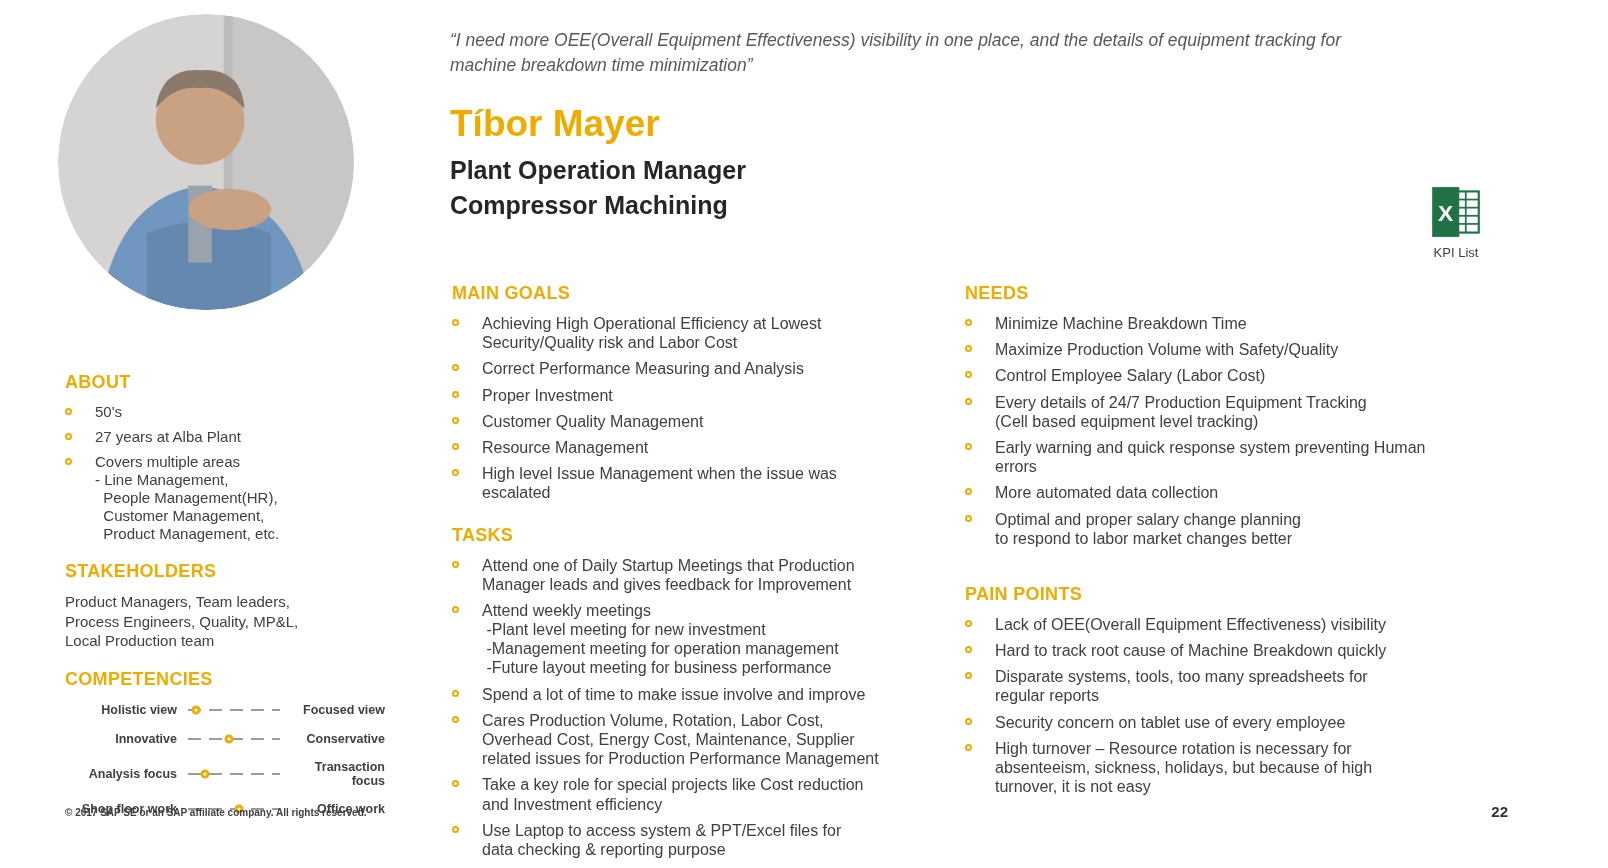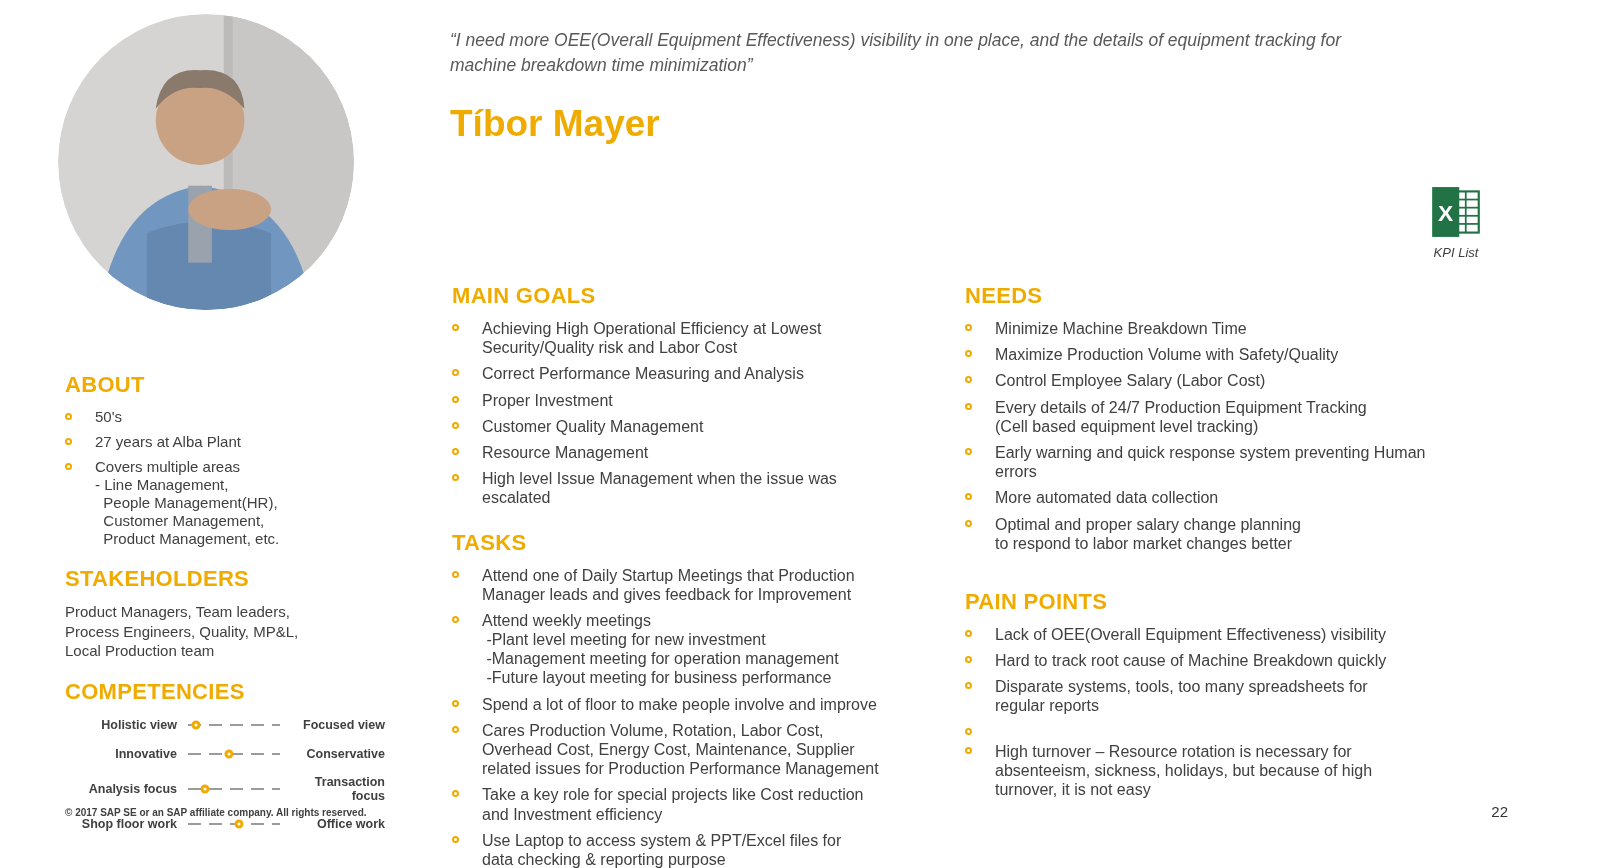--- a/index.html
+++ b/index.html
@@ -54,25 +54,25 @@
 
   
   .kpi {
     position: absolute;
     left: 1420px; top: 186px;
     width: 72px;
     text-align: center;
     cursor: pointer;
   }
   .kpi-icon svg { display: inline-block; }
-  .kpi-label { display: block; font-size: 13px; color: #404040; margin-top: 3px; font-style: italic; }
+  .kpi-label { display: block; font-size: 13px; color: #404040; margin-top: 3px; }
 
   
   .sec-title {
-    font-size: 22px;
+    font-size: 18px;
     font-weight: 700;
     color: #F0AB00;
     letter-spacing: 0.3px;
     margin-bottom: 10px;
   }
 
   
   .li { display: flex; gap: 23px; margin-bottom: 7px; }
   .bullet {
     flex: 0 0 auto;
@@ -113,21 +113,21 @@
     transform: translate(-50%, -50%);
   }
 
   
   .footer {
     position: absolute; left: 65px; top: 807px;
     font-size: 10px; font-weight: 700; color: #404040;
   }
   .page-number {
     position: absolute; right: 100px; top: 803px;
-    font-size: 15px; color: #333333;
+    font-size: 15px; color: #333333; font-weight: bold;
   }
 </style>
 </head>
 <body>
 
 <div class="page">
 
   <div class="photo">
     <svg viewBox="0 0 100 100">
       <defs>
@@ -145,20 +145,24 @@
         <path d="M33 32 Q35 18 48 19 Q62 18 63 32 Q56 24 48 25 Q39 24 33 32 Z" fill="#8a7a6c"></path>
         <rect x="44" y="58" width="8" height="26" fill="#9aa3ad"></rect>
         <ellipse cx="58" cy="66" rx="14" ry="7" fill="#c9a183"></ellipse>
       </g>
     </svg>
   </div>
 
   <div class="quote">“I need more OEE(Overall Equipment Effectiveness) visibility in one place, and the details of equipment tracking for
 machine breakdown time minimization”</div>
   <div class="name">Tíbor Mayer</div>
+  <div class="title-block">
+    <div>Plant Operation Manager</div>
+    <div>Compressor Machining</div>
+  </div>
 
   <div class="kpi">
     <span class="kpi-icon">
       <svg viewBox="0 0 48 48" width="52" height="52">
         <rect x="21" y="5" width="24" height="38" fill="#ffffff" stroke="#217346" stroke-width="2"></rect>
         <g stroke="#217346" stroke-width="1.6">
           <line x1="21" y1="12.5" x2="45" y2="12.5"></line>
           <line x1="21" y1="20" x2="45" y2="20"></line>
           <line x1="21" y1="27.5" x2="45" y2="27.5"></line>
           <line x1="21" y1="35" x2="45" y2="35"></line>
@@ -285,21 +289,21 @@
       </div>
       <div class="li">
         <span class="bullet"></span>
         <span class="li-text">Attend weekly meetings
  -Plant level meeting for new investment
  -Management meeting for operation management
  -Future layout meeting for business performance</span>
       </div>
       <div class="li">
         <span class="bullet"></span>
-        <span class="li-text">Spend a lot of floor to make people involve and improve</span>
+        <span class="li-text">Spend a lot of time to make issue involve and improve</span>
       </div>
       <div class="li">
         <span class="bullet"></span>
         <span class="li-text">Cares Production Volume, Rotation, Labor Cost,
 Overhead Cost, Energy Cost, Maintenance, Supplier
 related issues for Production Performance Management</span>
       </div>
       <div class="li">
         <span class="bullet"></span>
         <span class="li-text">Take a key role for special projects like Cost reduction
@@ -360,20 +364,21 @@
         <span class="bullet"></span>
         <span class="li-text">Hard to track root cause of Machine Breakdown quickly</span>
       </div>
       <div class="li">
         <span class="bullet"></span>
         <span class="li-text">Disparate systems, tools, too many spreadsheets for
 regular reports</span>
       </div>
       <div class="li">
         <span class="bullet"></span>
+        <span class="li-text">Security concern on tablet use of every employee</span>
       </div>
       <div class="li">
         <span class="bullet"></span>
         <span class="li-text">High turnover – Resource rotation is necessary for
 absenteeism, sickness, holidays, but because of high
 turnover, it is not easy</span>
       </div>
     </div>
   </div>
 

